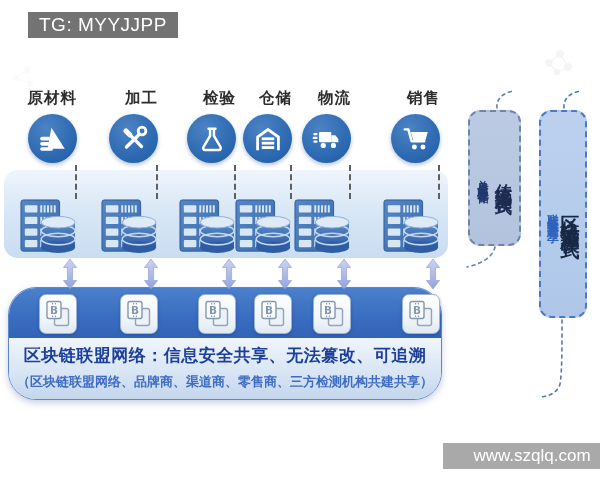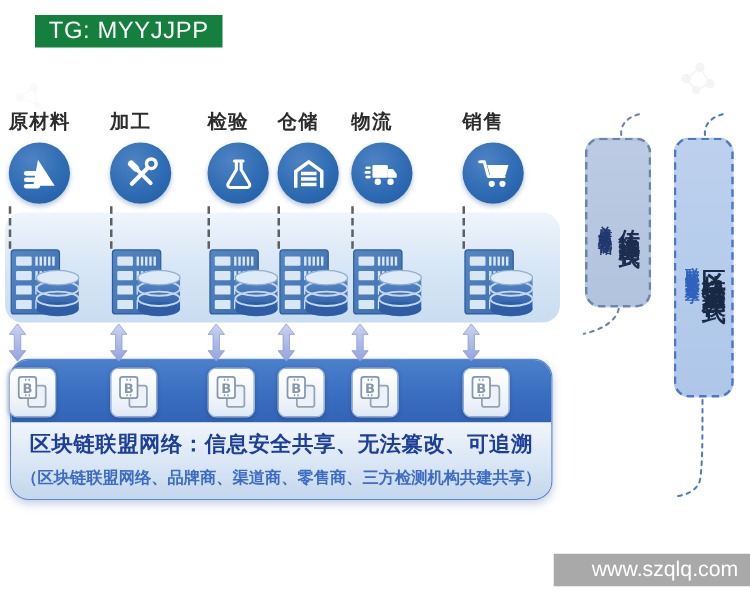--- a/index.html
+++ b/index.html
@@ -7,21 +7,21 @@
     width:600px;height:480px;position:relative;overflow:hidden;
     background:#ffffff;
     font-family:"Liberation Sans","DejaVu Sans",sans-serif;
     -webkit-font-smoothing:antialiased;
   }
   .abs{position:absolute;}
 
   
   .tg-banner{
     left:28px;top:12px;height:26px;line-height:26px;
-    background:#15803d;color:#ffffff;font-size:19px;
+    background:#737373;color:#ffffff;font-size:19px;
     padding:0 11px;letter-spacing:.5px;z-index:5;
   }
 
   
   .site-mark{
     left:443px;top:443px;width:178px;height:26px;line-height:26px;
     background:#a9a9a9;color:#ffffff;font-size:17px;text-align:center;z-index:5;
   }
 
   
@@ -29,37 +29,37 @@
 
   
   .server-band{
     left:4px;top:170px;width:444px;height:88px;border-radius:14px;
     background:linear-gradient(180deg,#eff5fc 0%,#d9e7f6 45%,#c9ddf1 100%);
     z-index:1;
   }
 
   
   .alliance-band{
-    left:8px;top:287px;width:434px;height:113px;border-radius:15px;
+    left:8px;top:287px;width:434px;height:113px;border-radius:28px;
     overflow:hidden;z-index:1;border:1px solid #5b87cc;
     box-shadow:0 3px 7px rgba(70,100,160,.30);
     box-sizing:border-box;
   }
   .alliance-top{height:50px;background:linear-gradient(180deg,#4b80cc 0%,#3a6ec0 55%,#3263b6 100%);}
   .alliance-bottom{
     height:63px;background:linear-gradient(180deg,#f0f5fb 0%,#d8e5f4 55%,#c2d5ec 100%);
     text-align:center;padding-top:7px;box-sizing:border-box;
   }
   .alliance-title{font-size:17px;line-height:22px;font-weight:700;color:#1c3f9a;letter-spacing:.5px;}
   .alliance-subtitle{font-size:13px;line-height:20px;font-weight:700;color:#3e6cc4;margin-top:5px;letter-spacing:0;}
 
   
   .stage-col{
     position:absolute;top:88px;width:70px;z-index:2;
-    display:flex;flex-direction:column;align-items:flex-start;
+    display:flex;flex-direction:column;align-items:flex-end;
   }
   .stage-label{font-size:15.5px;line-height:20px;font-weight:700;color:#2d2d2d;letter-spacing:1px;white-space:nowrap;}
   .stage-circle{
     width:49px;height:49px;border-radius:50%;margin-top:6px;
     background:radial-gradient(circle at 38% 30%,#4d83c4 0%,#2f6cb3 55%,#1d5aa4 100%);
     box-shadow:0 2px 4px rgba(40,80,140,.35);
     display:flex;align-items:center;justify-content:center;
   }
   .stage-dash{width:0;height:34px;margin-top:2px;border-left:2px dashed #5f5f5f;}
   .server-wrap{width:58px;height:56px;margin-top:0;}

